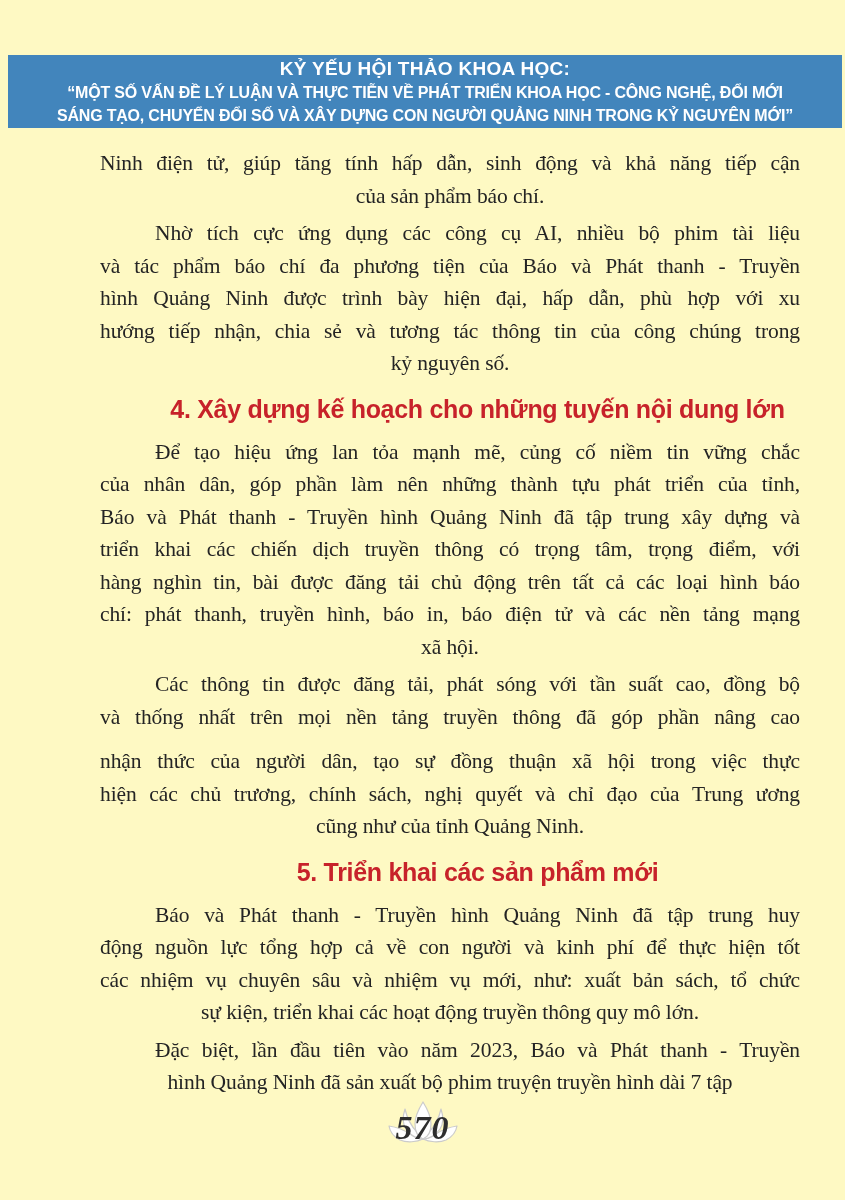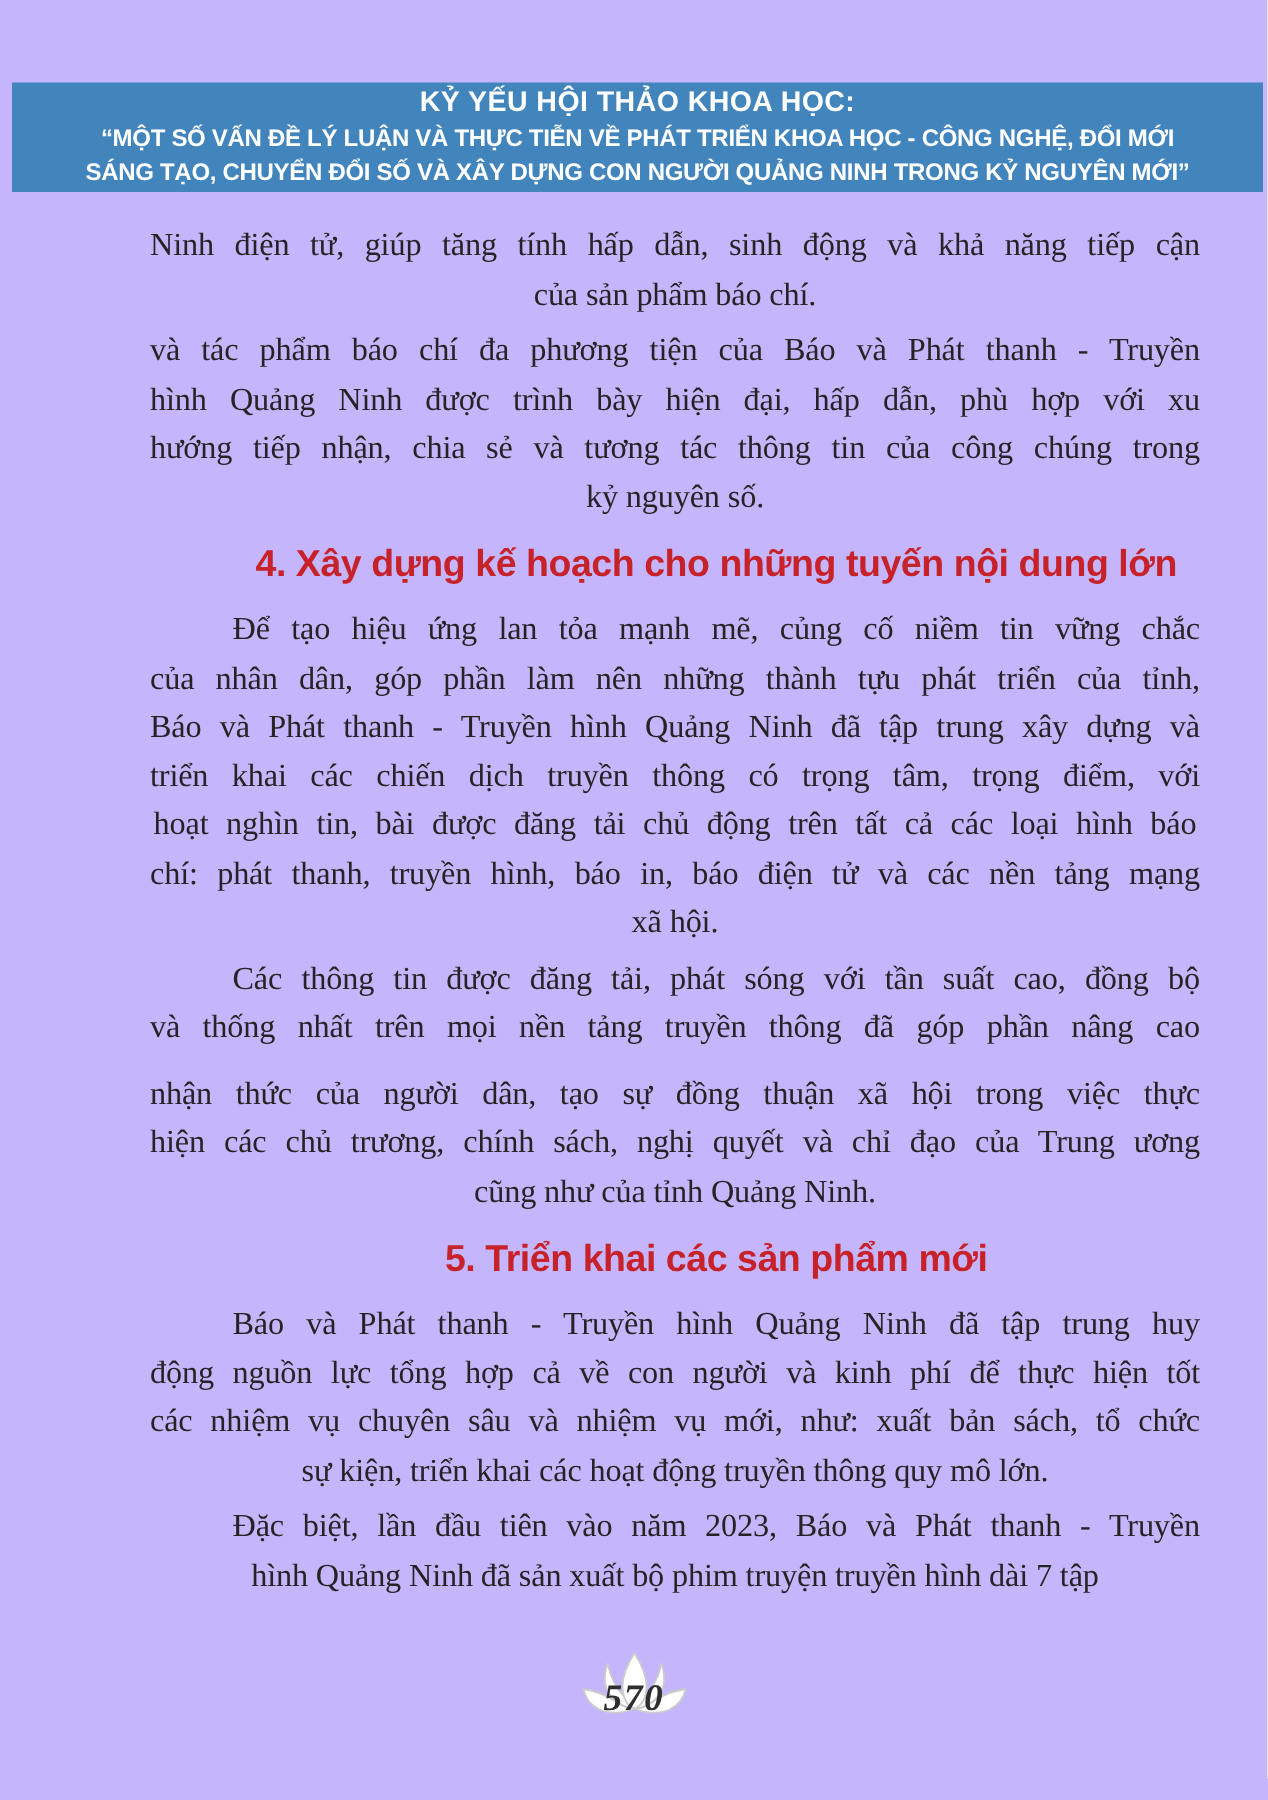--- a/index.html
+++ b/index.html
@@ -1,17 +1,17 @@
 <!DOCTYPE html>
 <html><head>
 <meta charset="utf-8">
 <style>
   html,body{margin:0;padding:0;background:#ffffff;}
   .page{
-    position:relative;width:845px;height:1200px;background:#c4b5fd;overflow:hidden;
+    position:relative;width:845px;height:1200px;background:#fef9c3;overflow:hidden;
     font-family:"Liberation Serif","DejaVu Serif",serif;
     text-decoration:underline;
   }
   
   .banner{
     position:absolute;left:8px;top:55px;width:834px;height:73px;
     background:#4285bc;color:#ffffff;
     display:flex;flex-direction:column;align-items:center;justify-content:center;
     text-align:center;font-family:"Liberation Sans","DejaVu Sans",sans-serif;font-weight:bold;
   }
@@ -30,52 +30,53 @@
     color:#c7222a;font-size:25px;letter-spacing:-0.3px;
     line-height:30px;margin:14px 0 12px 55px;white-space:nowrap;
   }
   
   .page-footer{position:absolute;left:0;top:1098px;width:100%;display:flex;justify-content:center;}
   .lotus-wrap{position:relative;width:76px;height:52px;}
   .lotus-wrap svg{position:absolute;left:0;top:0;}
   .page-number{
     position:absolute;left:0;bottom:3px;width:100%;text-align:center;
     font-family:"Liberation Serif","DejaVu Serif",serif;
-    font-weight:bold;font-style:italic;font-size:25px;color:#2e2e2e;letter-spacing:1px;
+    font-weight:bold;font-style:italic;font-size:34px;color:#2e2e2e;letter-spacing:1px;
   }
 </style>
 </head>
 <body>
 
 <div class="page">
 
   <header class="banner">
     <div class="l1">KỶ YẾU HỘI THẢO KHOA HỌC:</div>
     <div class="l2">“MỘT SỐ VẤN ĐỀ LÝ LUẬN VÀ THỰC TIỄN VỀ PHÁT TRIỂN KHOA HỌC - CÔNG NGHỆ, ĐỔI MỚI</div>
     <div class="l3">SÁNG TẠO, CHUYỂN ĐỔI SỐ VÀ XÂY DỰNG CON NGƯỜI QUẢNG NINH TRONG KỶ NGUYÊN MỚI”</div>
   </header>
 
   <main class="body-column" id="content">
       <div class="para">
         <div class="line" style="word-spacing: 8.45201px;"><span>Ninh điện tử, giúp tăng tính hấp dẫn, sinh động và khả năng tiếp cận</span></div>
         <div class="line last"><span>của sản phẩm báo chí.</span></div>
       </div>
       <div class="para">
+        <div class="line indent" style="word-spacing: 9.19712px;"><span>Nhờ tích cực ứng dụng các công cụ AI, nhiều bộ phim tài liệu</span></div>
         <div class="line" style="word-spacing: 8.81473px;"><span>và tác phẩm báo chí đa phương tiện của Báo và Phát thanh - Truyền</span></div>
         <div class="line" style="word-spacing: 10.1683px;"><span>hình Quảng Ninh được trình bày hiện đại, hấp dẫn, phù hợp với xu</span></div>
         <div class="line" style="word-spacing: 8.57332px;"><span>hướng tiếp nhận, chia sẻ và tương tác thông tin của công chúng trong</span></div>
         <div class="line last"><span>kỷ nguyên số.</span></div>
       </div>
       <div class="heading">4. Xây dựng kế hoạch cho những tuyến nội dung lớn</div>
       <div class="para">
         <div class="line indent" style="word-spacing: 8.96274px;"><span>Để tạo hiệu ứng lan tỏa mạnh mẽ, củng cố niềm tin vững chắc</span></div>
         <div class="line" style="word-spacing: 8.89062px;"><span>của nhân dân, góp phần làm nên những thành tựu phát triển của tỉnh,</span></div>
         <div class="line" style="word-spacing: 6.90737px;"><span>Báo và Phát thanh - Truyền hình Quảng Ninh đã tập trung xây dựng và</span></div>
         <div class="line" style="word-spacing: 10.3867px;"><span>triển khai các chiến dịch truyền thông có trọng tâm, trọng điểm, với</span></div>
-        <div class="line" style="word-spacing: 6.44583px;"><span>hoạt nghìn tin, bài được đăng tải chủ động trên tất cả các loại hình báo</span></div>
+        <div class="line" style="word-spacing: 6.44583px;"><span>hàng nghìn tin, bài được đăng tải chủ động trên tất cả các loại hình báo</span></div>
         <div class="line" style="word-spacing: 7.66071px;"><span>chí: phát thanh, truyền hình, báo in, báo điện tử và các nền tảng mạng</span></div>
         <div class="line last"><span>xã hội.</span></div>
       </div>
       <div class="para">
         <div class="line indent" style="word-spacing: 7.54688px;"><span>Các thông tin được đăng tải, phát sóng với tần suất cao, đồng bộ</span></div>
         <div class="line" style="word-spacing: 9.65745px;"><span>và thống nhất trên mọi nền tảng truyền thông đã góp phần nâng cao</span></div>
         <div class="line" style="word-spacing: 10.4796px; margin-top: 12px;"><span>nhận thức của người dân, tạo sự đồng thuận xã hội trong việc thực</span></div>
         <div class="line" style="word-spacing: 7.43149px;"><span>hiện các chủ trương, chính sách, nghị quyết và chỉ đạo của Trung ương</span></div>
         <div class="line last"><span>cũng như của tỉnh Quảng Ninh.</span></div>
       </div>

